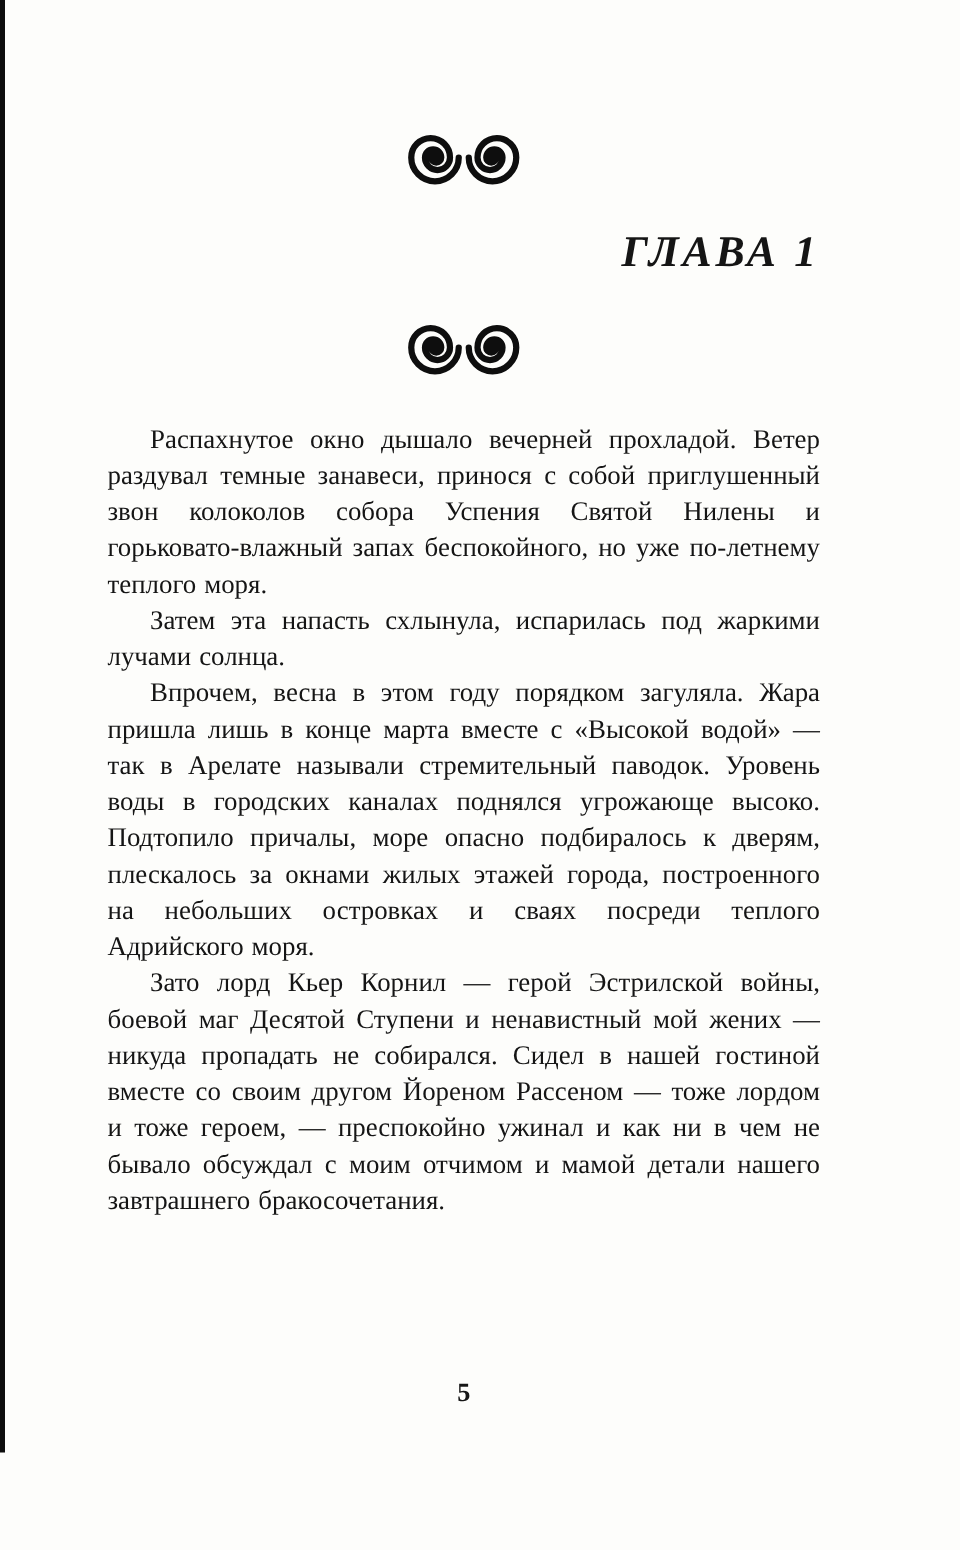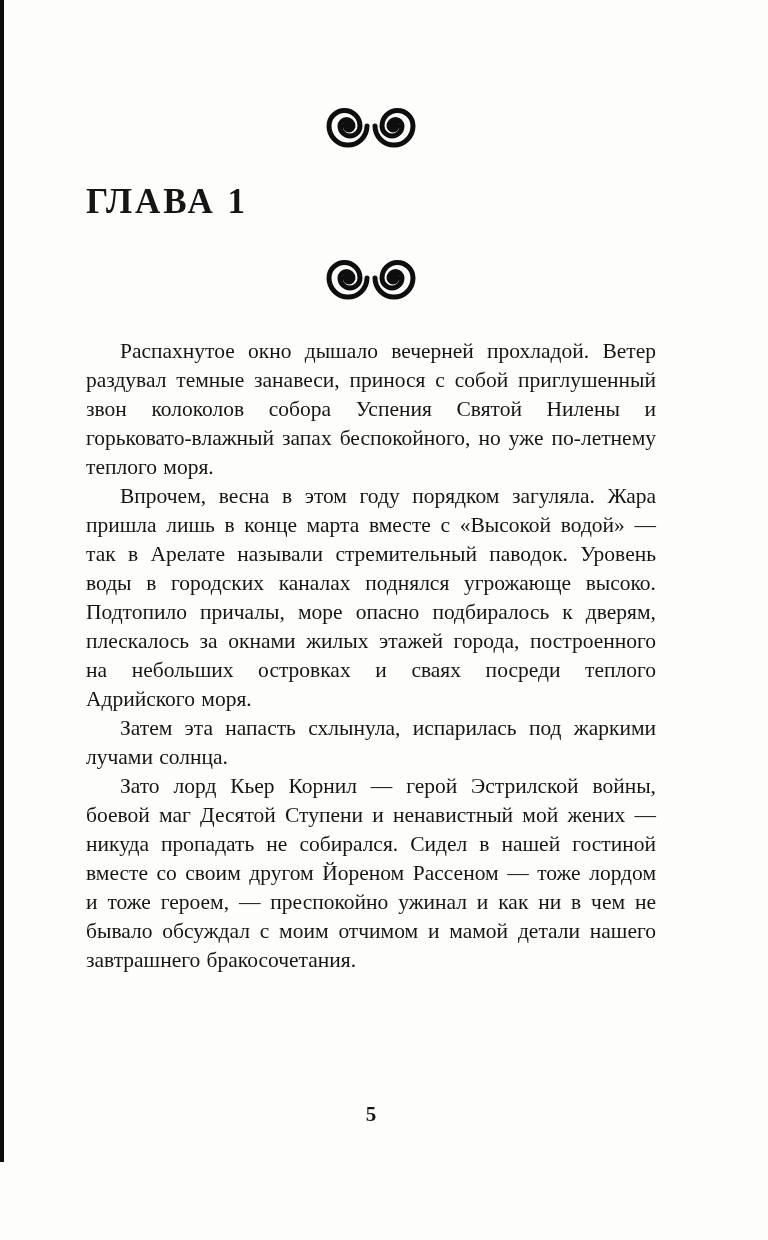--- a/index.html
+++ b/index.html
@@ -32,26 +32,27 @@
   .ornament {
     display: flex;
     justify-content: center;
     align-items: center;
   }
   .ornament.top { margin-top: 104px; }
   .ornament.bottom { margin-top: 34px; }
   svg.spirals { display: block; }
   .chapter-title {
     margin-top: 34px;
-    text-align: left;
+    text-align: right;
     font-size: 35px;
     line-height: 40px;
     font-weight: 700;
     letter-spacing: 3px;
     font-family: "Liberation Serif", "DejaVu Serif", serif;
+    font-style: italic;
   }
   .body-text {
     margin-top: 37px;
     font-size: 21.5px;
     line-height: 29px;
     text-align: justify;
     word-spacing: 1px;
   }
   .body-text p {
     margin: 0;
@@ -89,20 +90,20 @@
     <svg class="spirals" width="96" height="44" viewBox="-48 -22 96 44" aria-hidden="true">
       <g fill="none" stroke="#0e0e0e" stroke-width="5" stroke-linecap="round">
         <path transform="translate(-23,0)" d="M 19 0 A 19 19 0 0 1 -19 0 A 15.5 15.5 0 0 1 12 0 A 10 10 0 0 1 -8 0 A 6.5 6.5 0 0 1 5 0 A 4 4 0 0 1 -3 0 A 2 2 0 0 1 1 0"></path>
         <path transform="translate(23,0) scale(-1,1)" d="M 19 0 A 19 19 0 0 1 -19 0 A 15.5 15.5 0 0 1 12 0 A 10 10 0 0 1 -8 0 A 6.5 6.5 0 0 1 5 0 A 4 4 0 0 1 -3 0 A 2 2 0 0 1 1 0"></path>
       </g>
     </svg>
   </div>
 
   <div class="body-text">
     <p>Распахнутое окно дышало вечерней прохладой. Ветер раздувал темные занавеси, принося с собой приглушенный звон колоколов собора Успения Святой Нилены и горьковато-влажный запах беспокойного, но уже по-летнему теплого моря.</p>
+    <p>Затем эта напасть схлынула, испарилась под жаркими лучами солнца.</p>
     <p>Впрочем, весна в этом году порядком загуляла. Жара пришла лишь в конце марта вместе с «Высокой водой» — так в Арелате называли стремительный паводок. Уровень воды в городских каналах поднялся угрожающе высоко. Подтопило причалы, море опасно подбиралось к дверям, плескалось за окнами жилых этажей города, построенного на небольших островках и сваях посреди теплого Адрийского моря.</p>
-    <p>Затем эта напасть схлынула, испарилась под жаркими лучами солнца.</p>
     <p>Зато лорд Кьер Корнил — герой Эстрилской войны, боевой маг Десятой Ступени и ненавистный мой жених — никуда пропадать не собирался. Сидел в нашей гостиной вместе со своим другом Йореном Рассеном — тоже лордом и тоже героем, — преспокойно ужинал и как ни в чем не бывало обсуждал с моим отчимом и мамой детали нашего завтрашнего бракосочетания.</p>
   </div>
 
 </div>
 
 <div class="page-number">5</div>
 
 </body></html>

